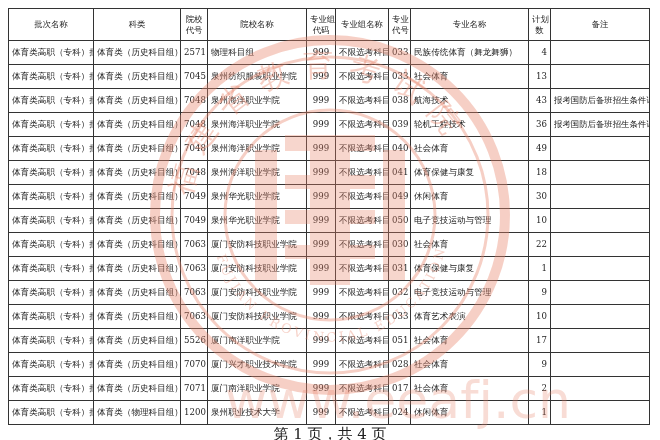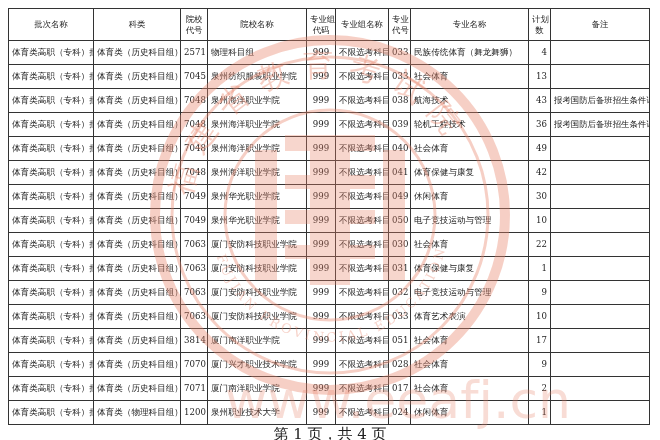--- a/index.html
+++ b/index.html
@@ -135,21 +135,21 @@
       </tr>
       <tr>
         <td class="l">体育类高职（专科）批</td>
         <td class="l">体育类（历史科目组）</td>
         <td class="c">7048</td>
         <td class="l">泉州海洋职业学院</td>
         <td class="c">999</td>
         <td class="c">不限选考科目</td>
         <td class="c">041</td>
         <td class="l">体育保健与康复</td>
-        <td class="r">42</td>
+        <td class="r">18</td>
         <td class="note"></td>
       </tr>
       <tr>
         <td class="l">体育类高职（专科）批</td>
         <td class="l">体育类（历史科目组）</td>
         <td class="c">7049</td>
         <td class="l">泉州华光职业学院</td>
         <td class="c">999</td>
         <td class="c">不限选考科目</td>
         <td class="c">049</td>
@@ -213,21 +213,21 @@
         <td class="c">999</td>
         <td class="c">不限选考科目</td>
         <td class="c">033</td>
         <td class="l">体育艺术表演</td>
         <td class="r">10</td>
         <td class="note"></td>
       </tr>
       <tr>
         <td class="l">体育类高职（专科）批</td>
         <td class="l">体育类（历史科目组）</td>
-        <td class="c">3814</td>
+        <td class="c">5526</td>
         <td class="l">厦门南洋职业学院</td>
         <td class="c">999</td>
         <td class="c">不限选考科目</td>
         <td class="c">051</td>
         <td class="l">社会体育</td>
         <td class="r">17</td>
         <td class="note"></td>
       </tr>
       <tr>
         <td class="l">体育类高职（专科）批</td>

